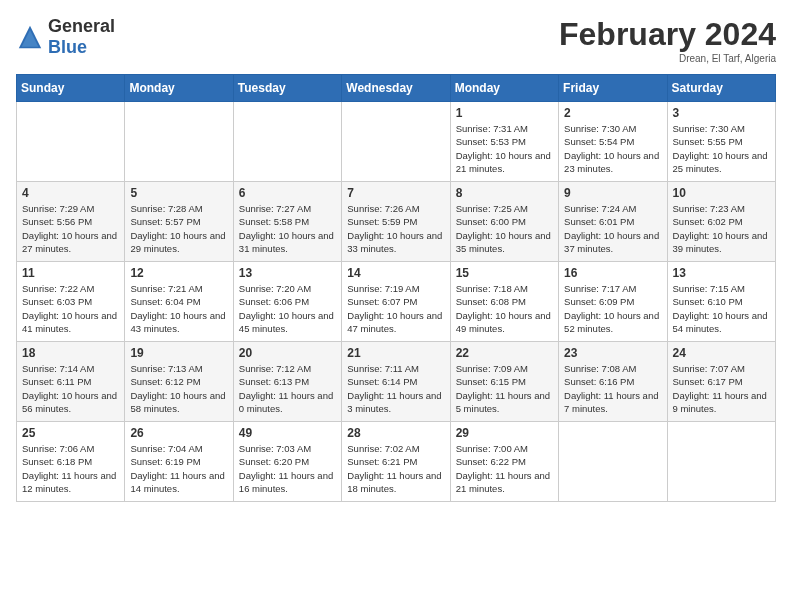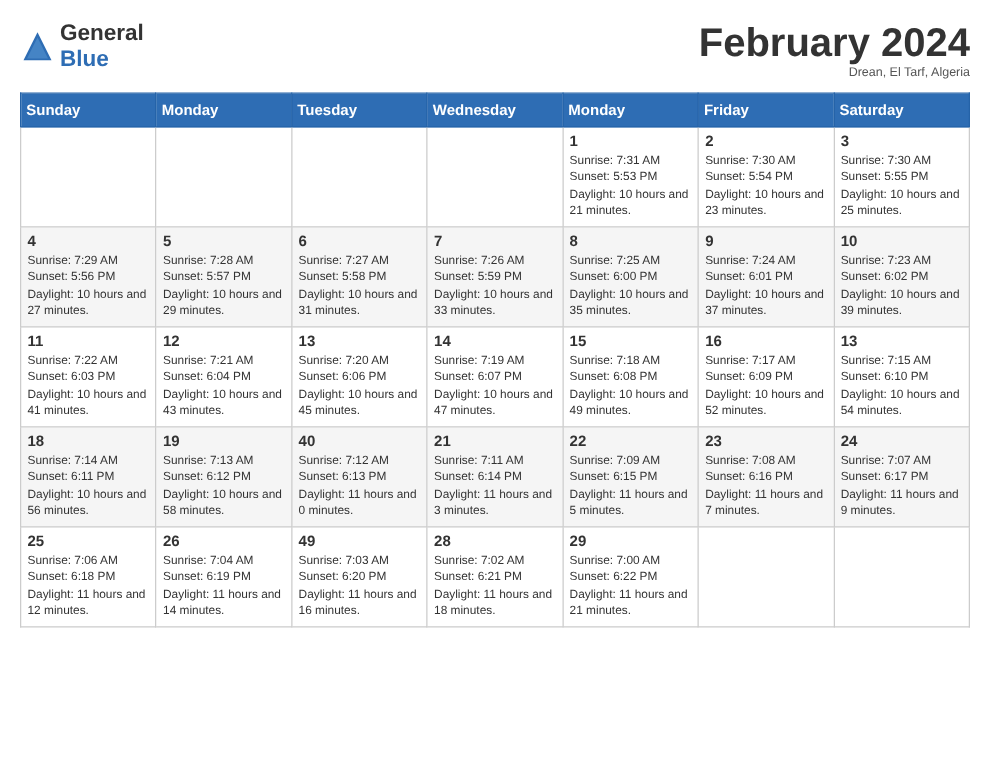--- a/index.html
+++ b/index.html
@@ -265,21 +265,21 @@
 and 56 minutes.</div>
         </td>
         <td>
           <span class="day-number">19</span>
           <div class="day-info">Sunrise: 7:13 AM
 Sunset: 6:12 PM
 Daylight: 10 hours
 and 58 minutes.</div>
         </td>
         <td>
-          <span class="day-number">40</span>
+          <span class="day-number">20</span>
           <div class="day-info">Sunrise: 7:12 AM
 Sunset: 6:13 PM
 Daylight: 11 hours
 and 0 minutes.</div>
         </td>
         <td>
           <span class="day-number">21</span>
           <div class="day-info">Sunrise: 7:11 AM
 Sunset: 6:14 PM
 Daylight: 11 hours

